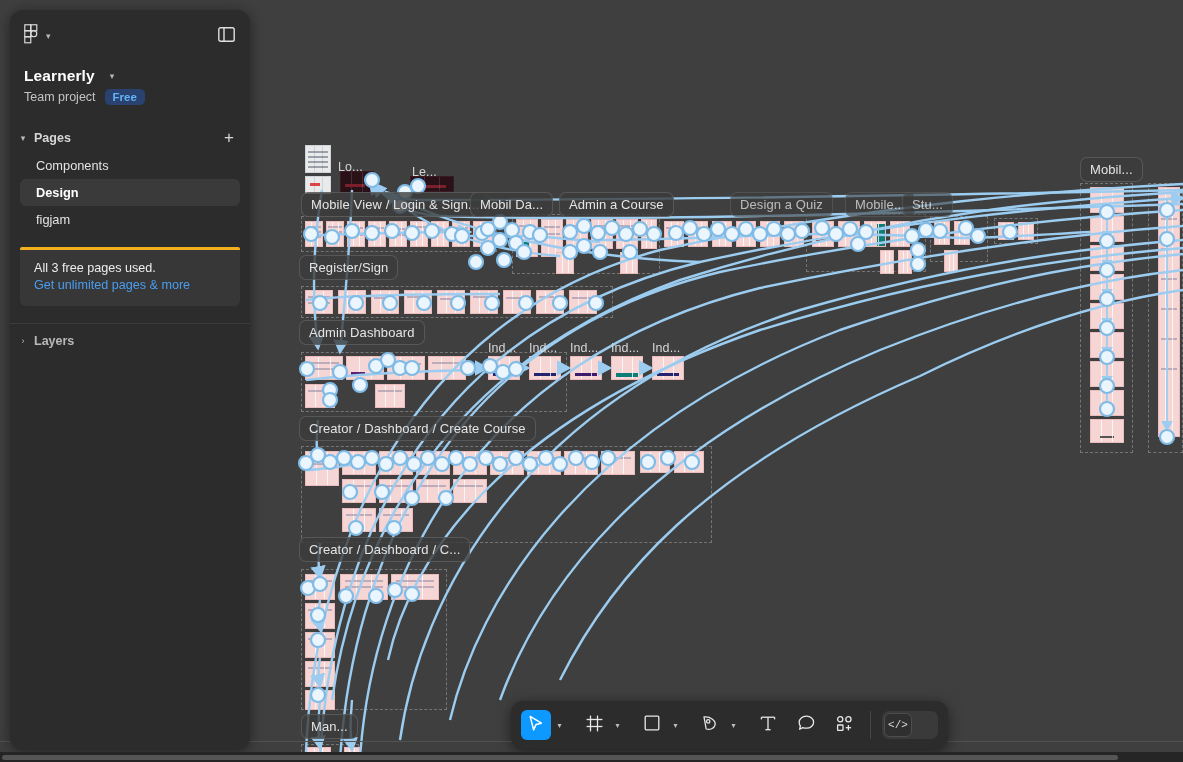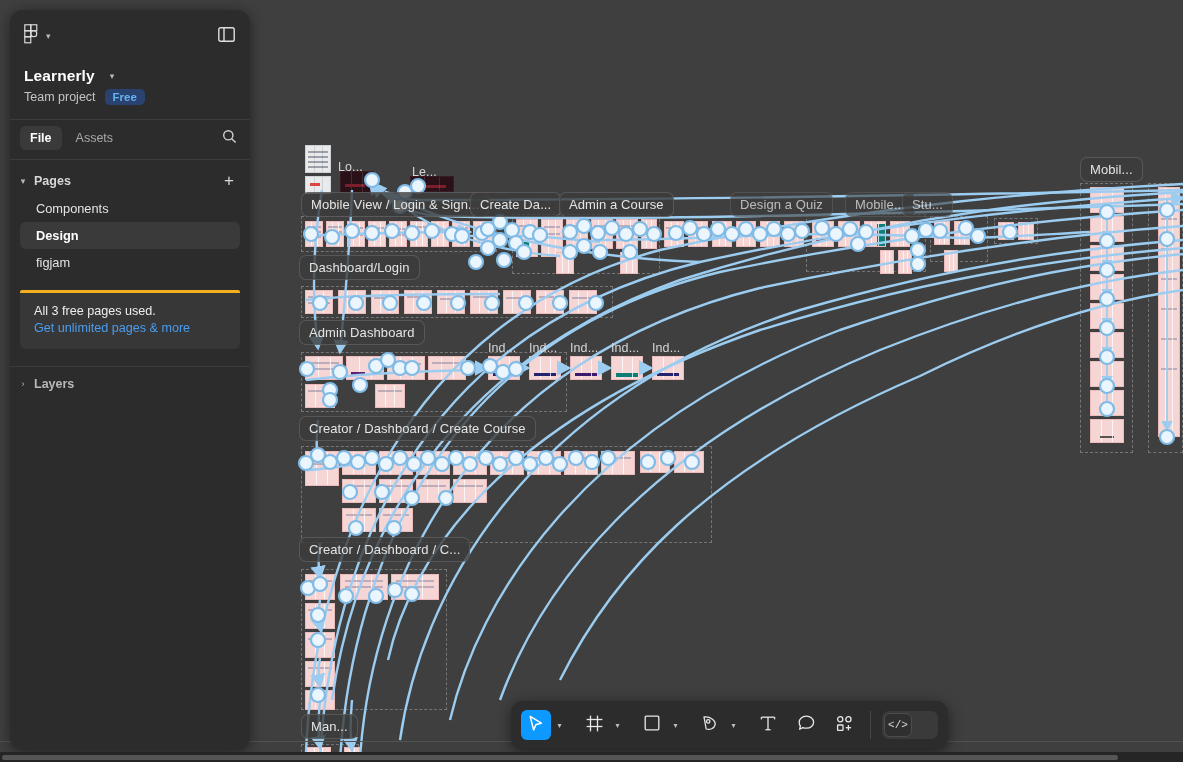--- a/index.html
+++ b/index.html
@@ -692,27 +692,27 @@
             <circle class="nd" cx="1107" cy="409" r="7"></circle>
           <circle class="nd" cx="1167" cy="210" r="7"></circle>
             <circle class="nd" cx="1167" cy="239" r="7"></circle>
           <circle class="nd" cx="1167" cy="437" r="7"></circle>
         </g>
       </svg>
 
       <div class="frame-label" style="left:338px;top:160px;">Lo...</div>
       <div class="frame-label" style="left:412px;top:165px;">Le...</div>
       <div class="frame-label chip" style="left:301px;top:192px;">Mobile View / Login &amp; Sign...</div>
-      <div class="frame-label chip" style="left:470px;top:192px;">Create Da...</div>
+      <div class="frame-label chip" style="left:470px;top:192px;">Mobil Da...</div>
       <div class="frame-label chip" style="left:559px;top:192px;">Admin a Course</div>
       <div class="frame-label chip" style="left:730px;top:192px;opacity:.75;">Design a Quiz</div>
       <div class="frame-label chip" style="left:845px;top:192px;opacity:.75;">Mobile...</div>
       <div class="frame-label chip" style="left:902px;top:192px;opacity:.75;">Stu...</div>
       <div class="frame-label chip" style="left:1080px;top:157px;">Mobil...</div>
-      <div class="frame-label chip" style="left:299px;top:255px;">Dashboard/Login</div>
+      <div class="frame-label chip" style="left:299px;top:255px;">Register/Sign</div>
       <div class="frame-label chip" style="left:299px;top:320px;">Admin Dashboard</div>
       <div class="frame-label" style="left:488px;top:341px;">Ind...</div>
       <div class="frame-label" style="left:529px;top:341px;">Ind...</div>
       <div class="frame-label" style="left:570px;top:341px;">Ind...</div>
       <div class="frame-label" style="left:611px;top:341px;">Ind...</div>
       <div class="frame-label" style="left:652px;top:341px;">Ind...</div>
       <div class="frame-label chip" style="left:299px;top:537px;">Creator / Dashboard / C...</div>
       <div class="frame-label chip" style="left:299px;top:416px;">Creator / Dashboard / Create Course</div>
       <div class="frame-label chip" style="left:301px;top:714px;">Man...</div>
 
@@ -750,33 +750,20 @@
       <div class="project-name-row">
         <span class="project-name">Learnerly</span>
         <span class="chev">▾</span>
       </div>
       <div class="project-sub-row">
         <span class="project-sub">Team project</span>
         <span class="badge-free">Free</span>
       </div>
     </div>
 
-    <div id="tabs-row">
-      <div class="tab active">File</div>
-      <div class="tab">Assets</div>
-      <div class="tabs-spacer"></div>
-      <div class="search-btn">
-        <span>
-          <svg width="15" height="15" viewBox="0 0 15 15" fill="none" stroke="#cfcfcf" stroke-width="1.4">
-            <circle cx="6.3" cy="6.3" r="4.6"></circle>
-              <line x1="9.7" y1="9.7" x2="13.6" y2="13.6"></line>
-          </svg>
-        </span>
-      </div>
-    </div>
 
     <div id="pages-section">
       <div class="section-head">
         <span class="tri">▾</span>
         <span class="section-title">Pages</span>
         <span class="plus-btn">+</span>
       </div>
       <div class="page-item">Components</div>
       <div class="page-item active">Design</div>
       <div class="page-item">figjam</div>

